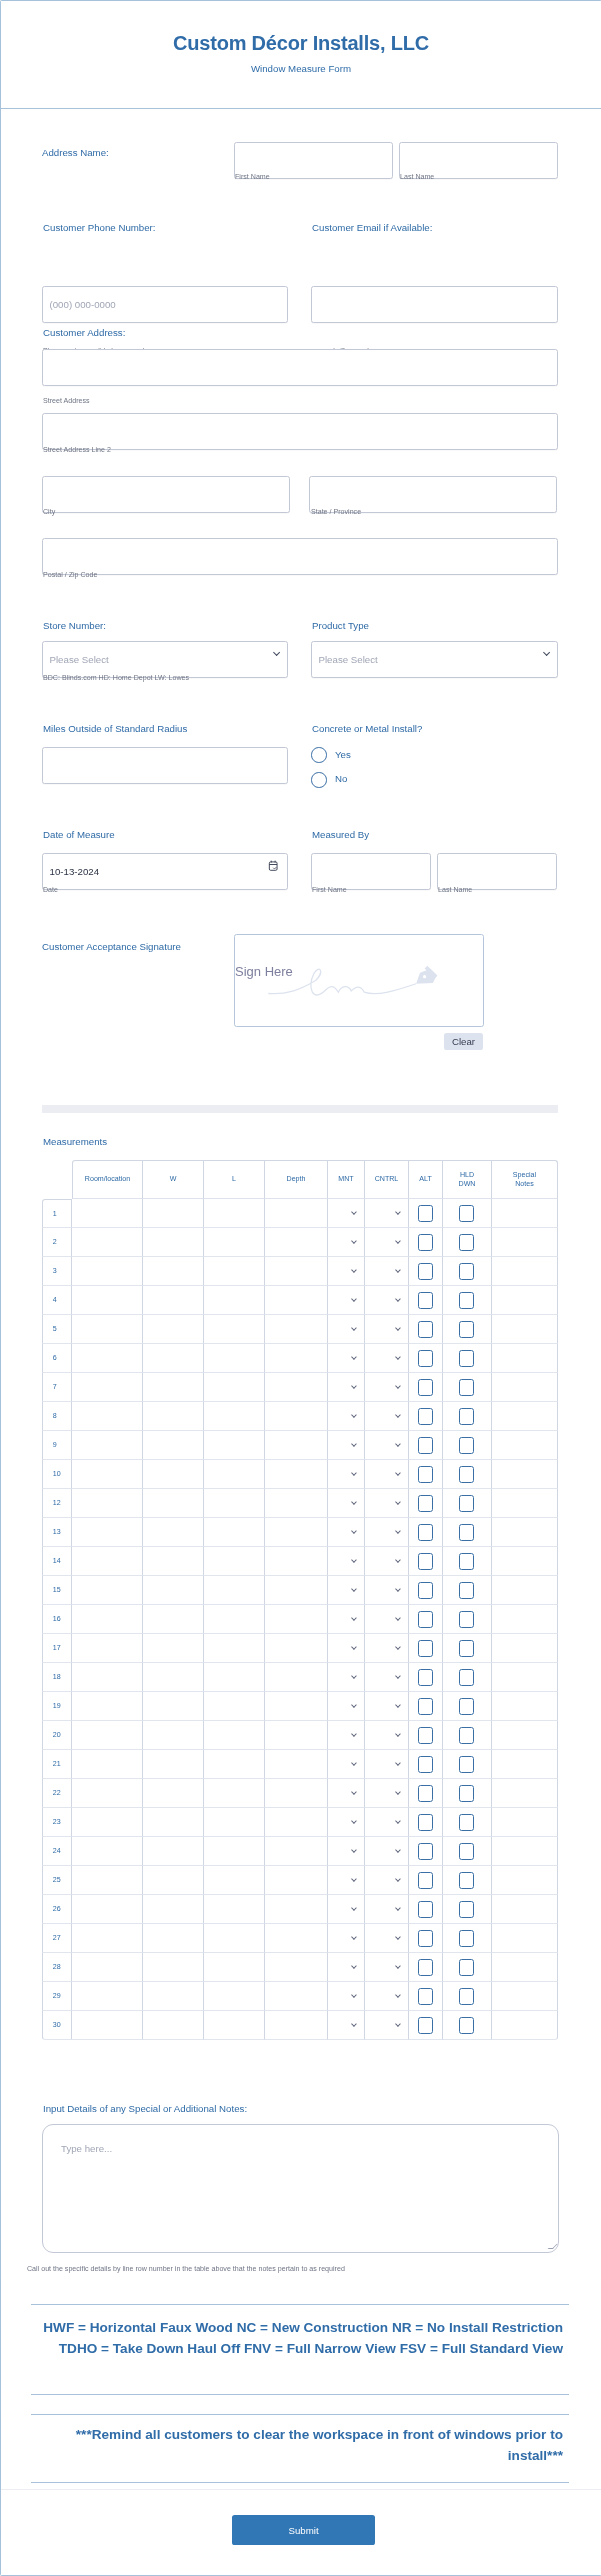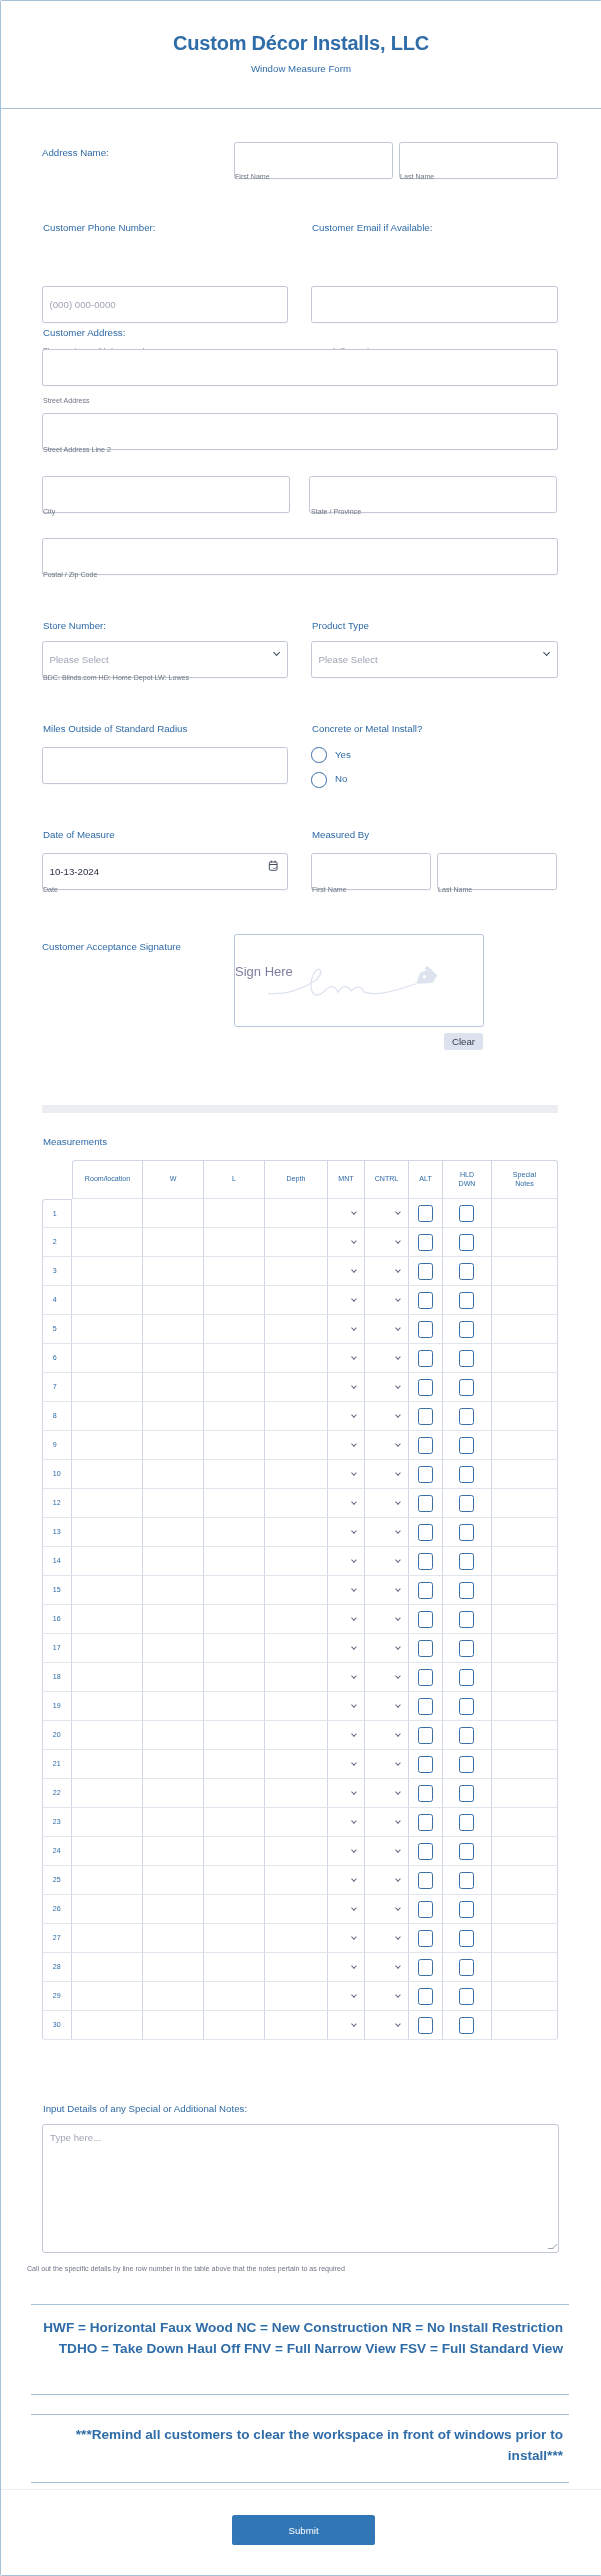--- a/index.html
+++ b/index.html
@@ -25,21 +25,21 @@
   table.meas th.corner { border: none; }
   table.meas th.first { border-left: 0.6px solid #d0d6e2; border-top-left-radius: 3.2px; }
   table.meas th.last { border-top-right-radius: 3.2px; }
   table.meas td { height: 29px; border-right: 0.6px solid #d0d6e2; border-bottom: 1.3px solid #e1e5ee; position: relative; }
   table.meas td.num { border-left: 0.6px solid #d0d6e2; color: #2e6aa6; padding-left: 9.7px; font-size: 7.1px; }
   table.meas tr.r1 td.num { border-top: 0.6px solid #d0d6e2; border-top-left-radius: 3.2px; }
   table.meas tr.rlast td.num { border-bottom-left-radius: 3.2px; }
   table.meas tr.rlast td.lastc { border-bottom-right-radius: 3.2px; }
   .mini-chev { position: absolute; right: 8.4px; top: 11px; width: 3.9px; height: 3.9px; border-right: 1px solid #5a6278; border-bottom: 1px solid #5a6278; transform: rotate(45deg); }
   .cb { position: absolute; left: 50%; top: 50%; width: 15px; height: 17px; margin-left: -7.8px; margin-top: -8.4px; border: 1px solid #3a6fa6; border-radius: 2.6px; background: #fff; }
-  .ta { position: absolute; left: 42px; top: 2124px; width: 517px; height: 129px; border: 0.6px solid #c3c8d6; border-radius: 3px; padding: 7px; font-size: 9.7px; color: #a0a6b5; }
+  .ta { position: absolute; left: 42px; top: 2124px; width: 517px; height: 129px; border: 0.6px solid #c3c8d6; border-radius: 11px; padding: 18px; font-size: 9.7px; color: #a0a6b5; }
   .resize { position: absolute; right: 2.6px; bottom: 2.6px; width: 5.2px; height: 5.2px; border-bottom: 0.6px solid #9aa0b0; border-right: 0.6px solid #9aa0b0; transform: skewX(-45deg); }
   .divider { position: absolute; left: 31px; width: 538px; height: 1.3px; background: #a9c2dc; }
   .bigtext { position: absolute; left: 39px; width: 524px; text-align: right; font-size: 13.6px; font-weight: bold; color: #2f6ca8; line-height: 21.4px; }
   .footer-sep { position: absolute; left: 0.6px; width: 600px; top: 2489px; height: 1.3px; background: #eceef3; }
   .submit { position: absolute; left: 232px; top: 2515px; width: 143px; height: 30px; background: #3177b6; border-radius: 2.6px; color: #fff; font-size: 9.7px; display: flex; align-items: center; justify-content: center; }
 </style>
 </head>
 <body>
 
 <div class="frame"></div>

